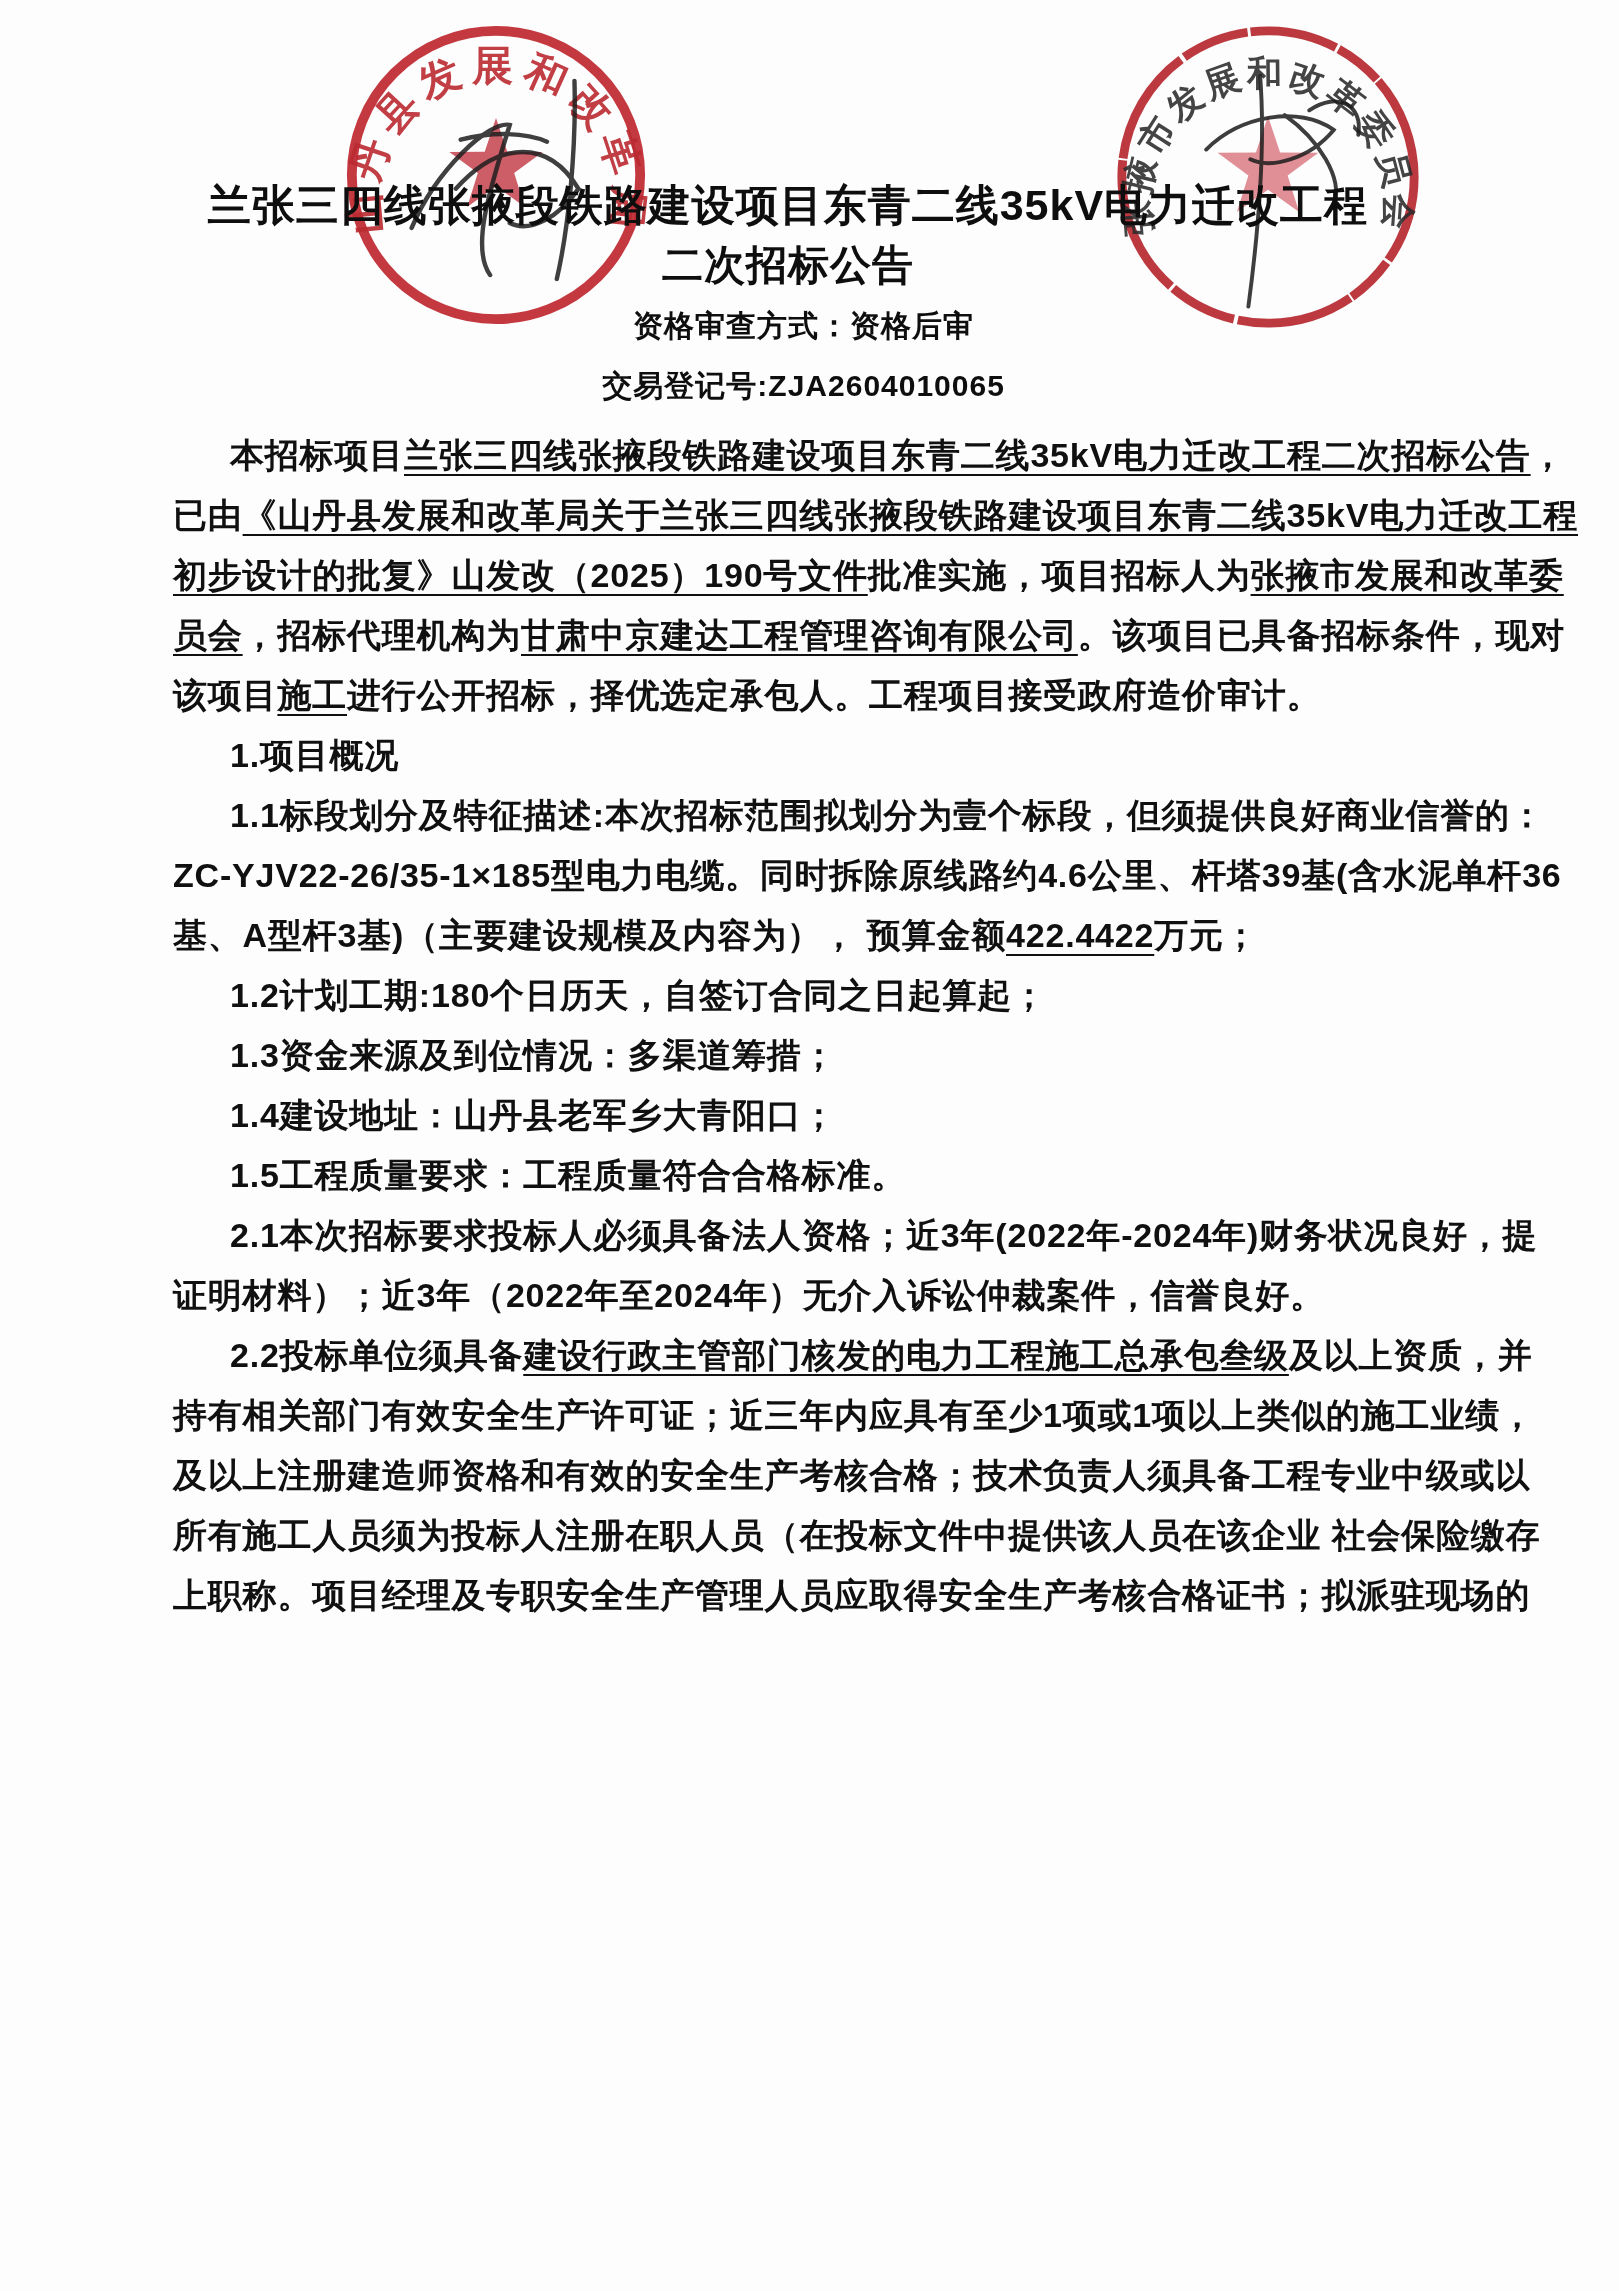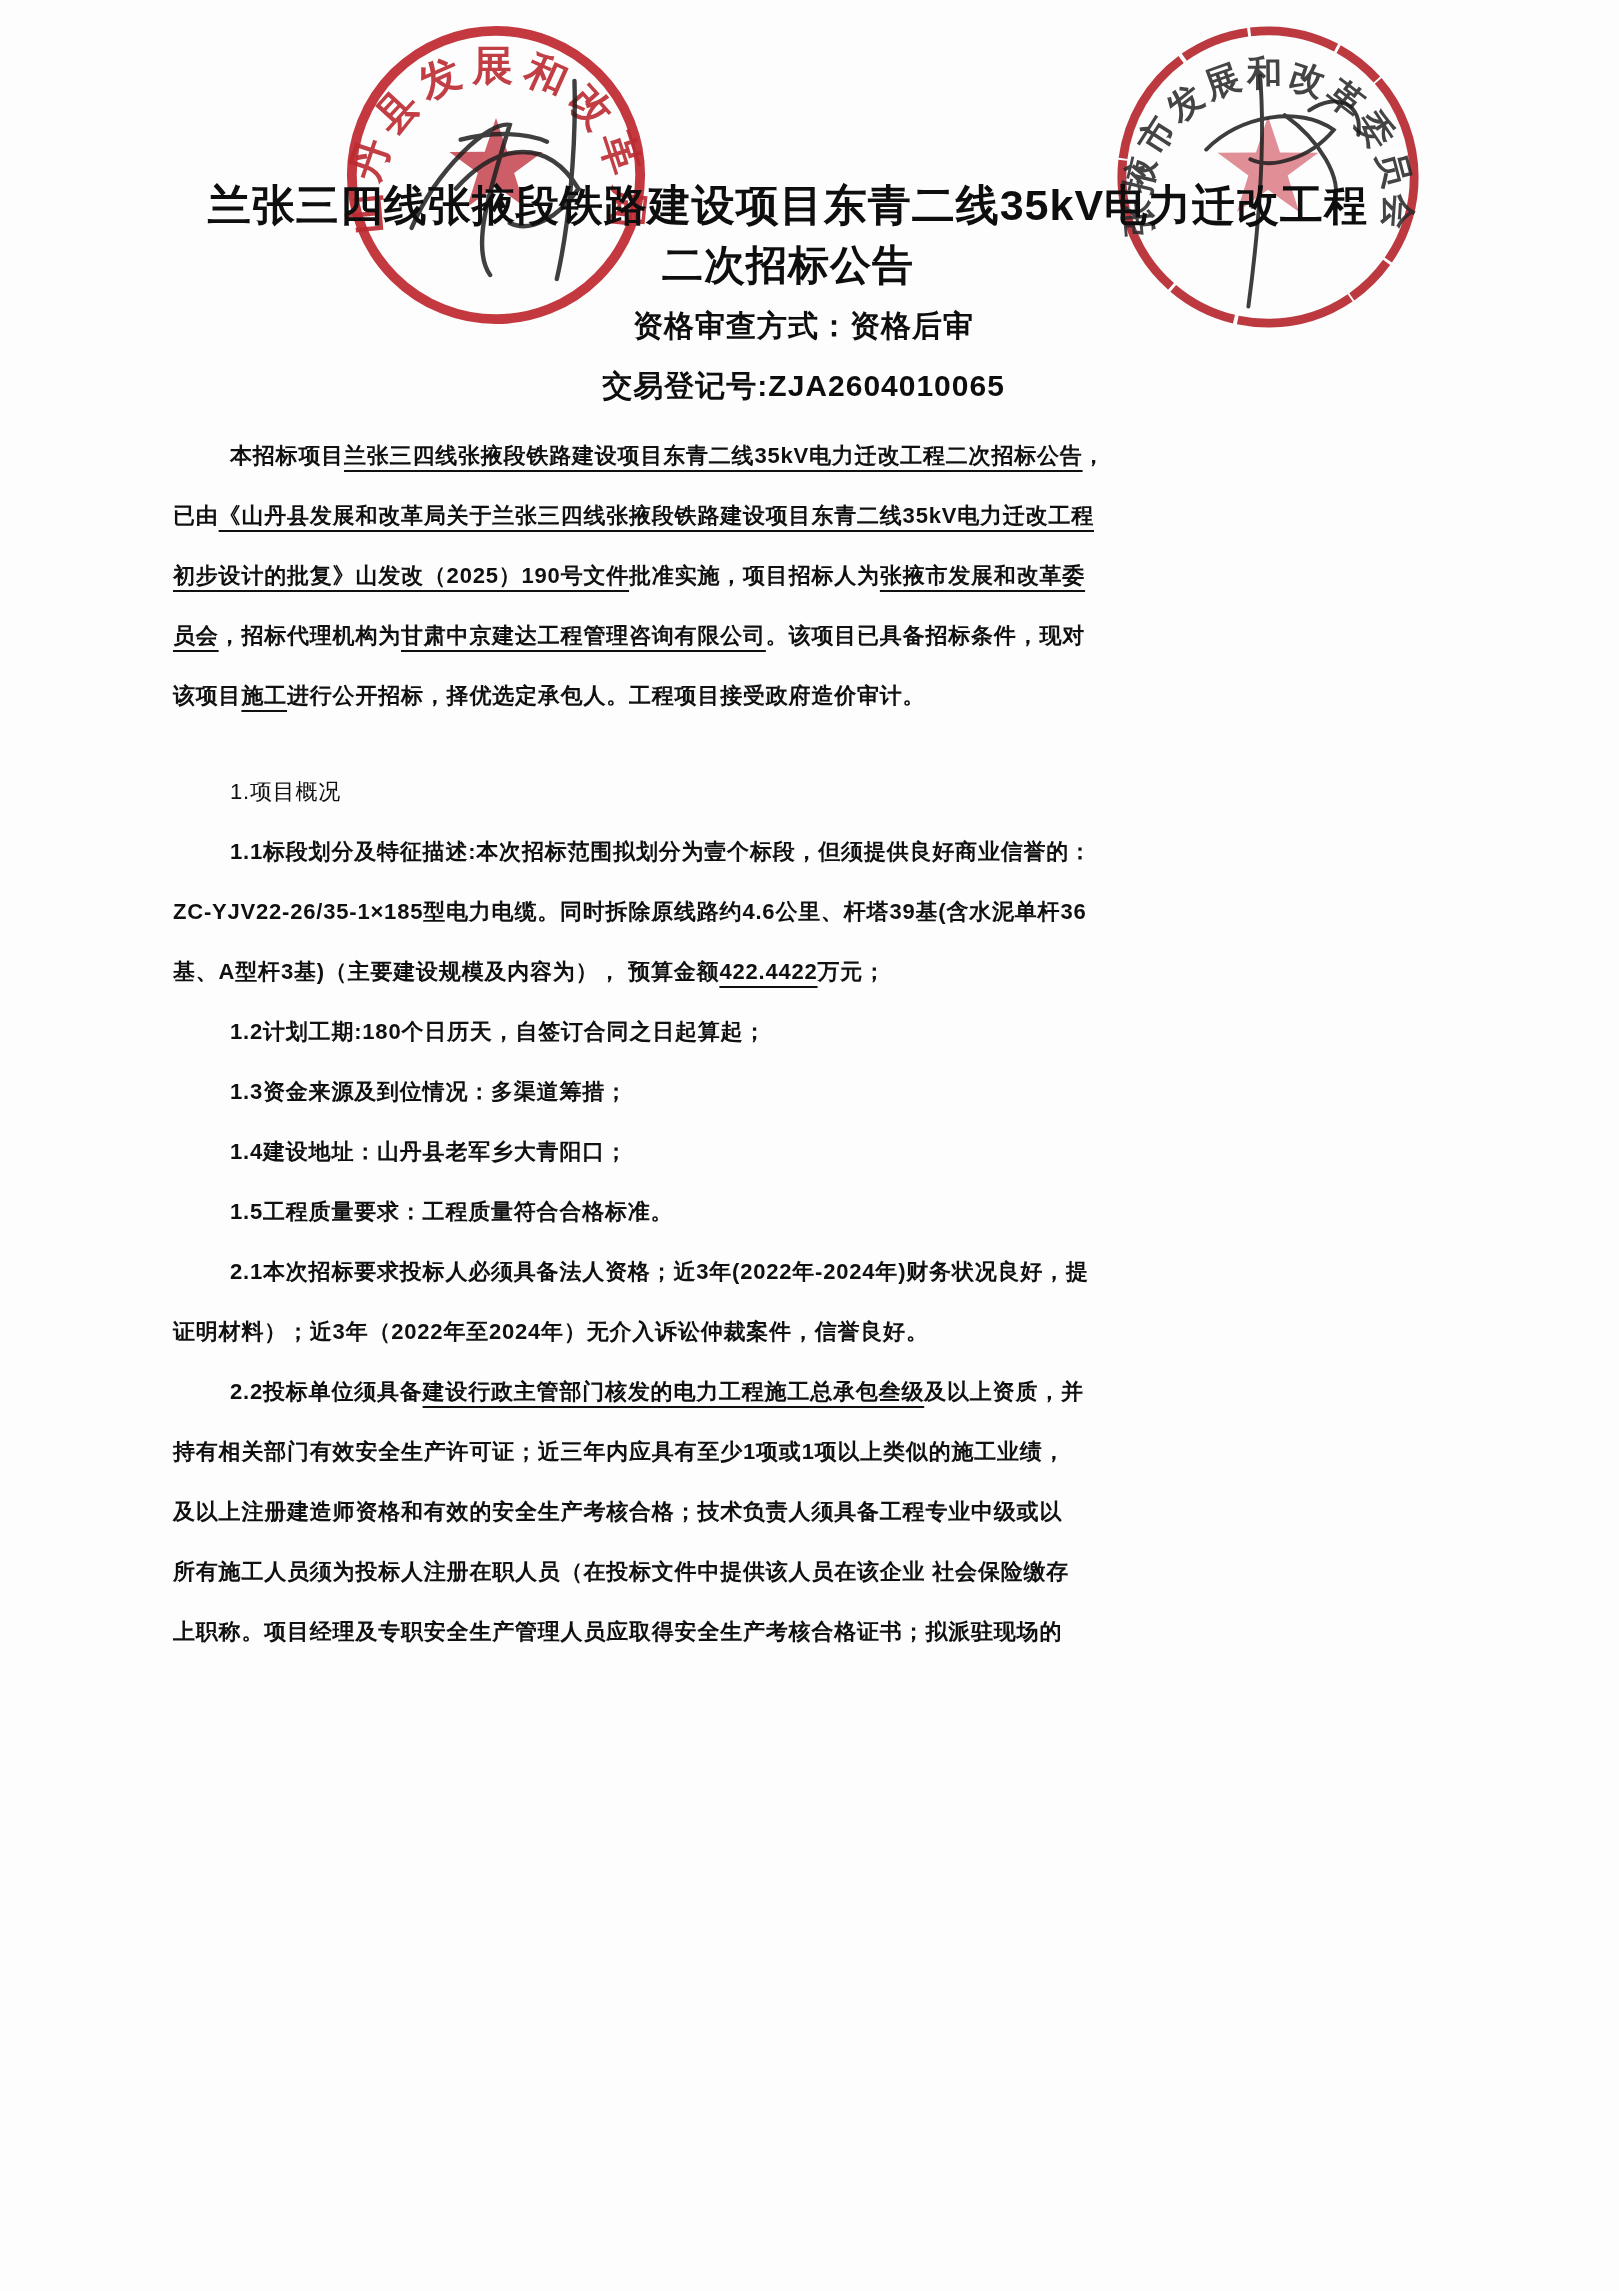--- a/index.html
+++ b/index.html
@@ -24,25 +24,25 @@
   #title2{top:238px;font-size:41px;}
   .sub-line{
     position:absolute;left:-5.9px;width:1619px;
     text-align:center;font-weight:700;color:#0e0e0e;
     font-size:30px;white-space:nowrap;letter-spacing:1px;
   }
   #sub1{top:306px;}
   #sub2{top:366px;}
   #body-lines{
     position:absolute;left:173px;top:435px;width:1280px;
-    font-size:22px;font-weight:600;color:#101010;
+    font-size:34px;font-weight:600;color:#101010;
   }
   .line{height:60px;line-height:41px;letter-spacing:0.8px;white-space:nowrap;}
   .indent{padding-left:57px;}
-  .bold{font-weight:400;margin-top:36px;}
+  .bold{font-weight:700;}
   .u{text-decoration:underline;text-underline-offset:6.9px;text-decoration-thickness:2px;}
 </style>
 </head>
 <body>
 
 <div class="page">
 
   <svg class="seal seal-left" viewBox="0 0 312 312" aria-hidden="true">
     <circle cx="156" cy="156" r="147" fill="none" stroke="#bf2830" stroke-width="10" opacity="0.92"></circle>
     <path id="arcL" d="M 44 222 A 120 120 0 1 1 268 222" fill="none"></path>

